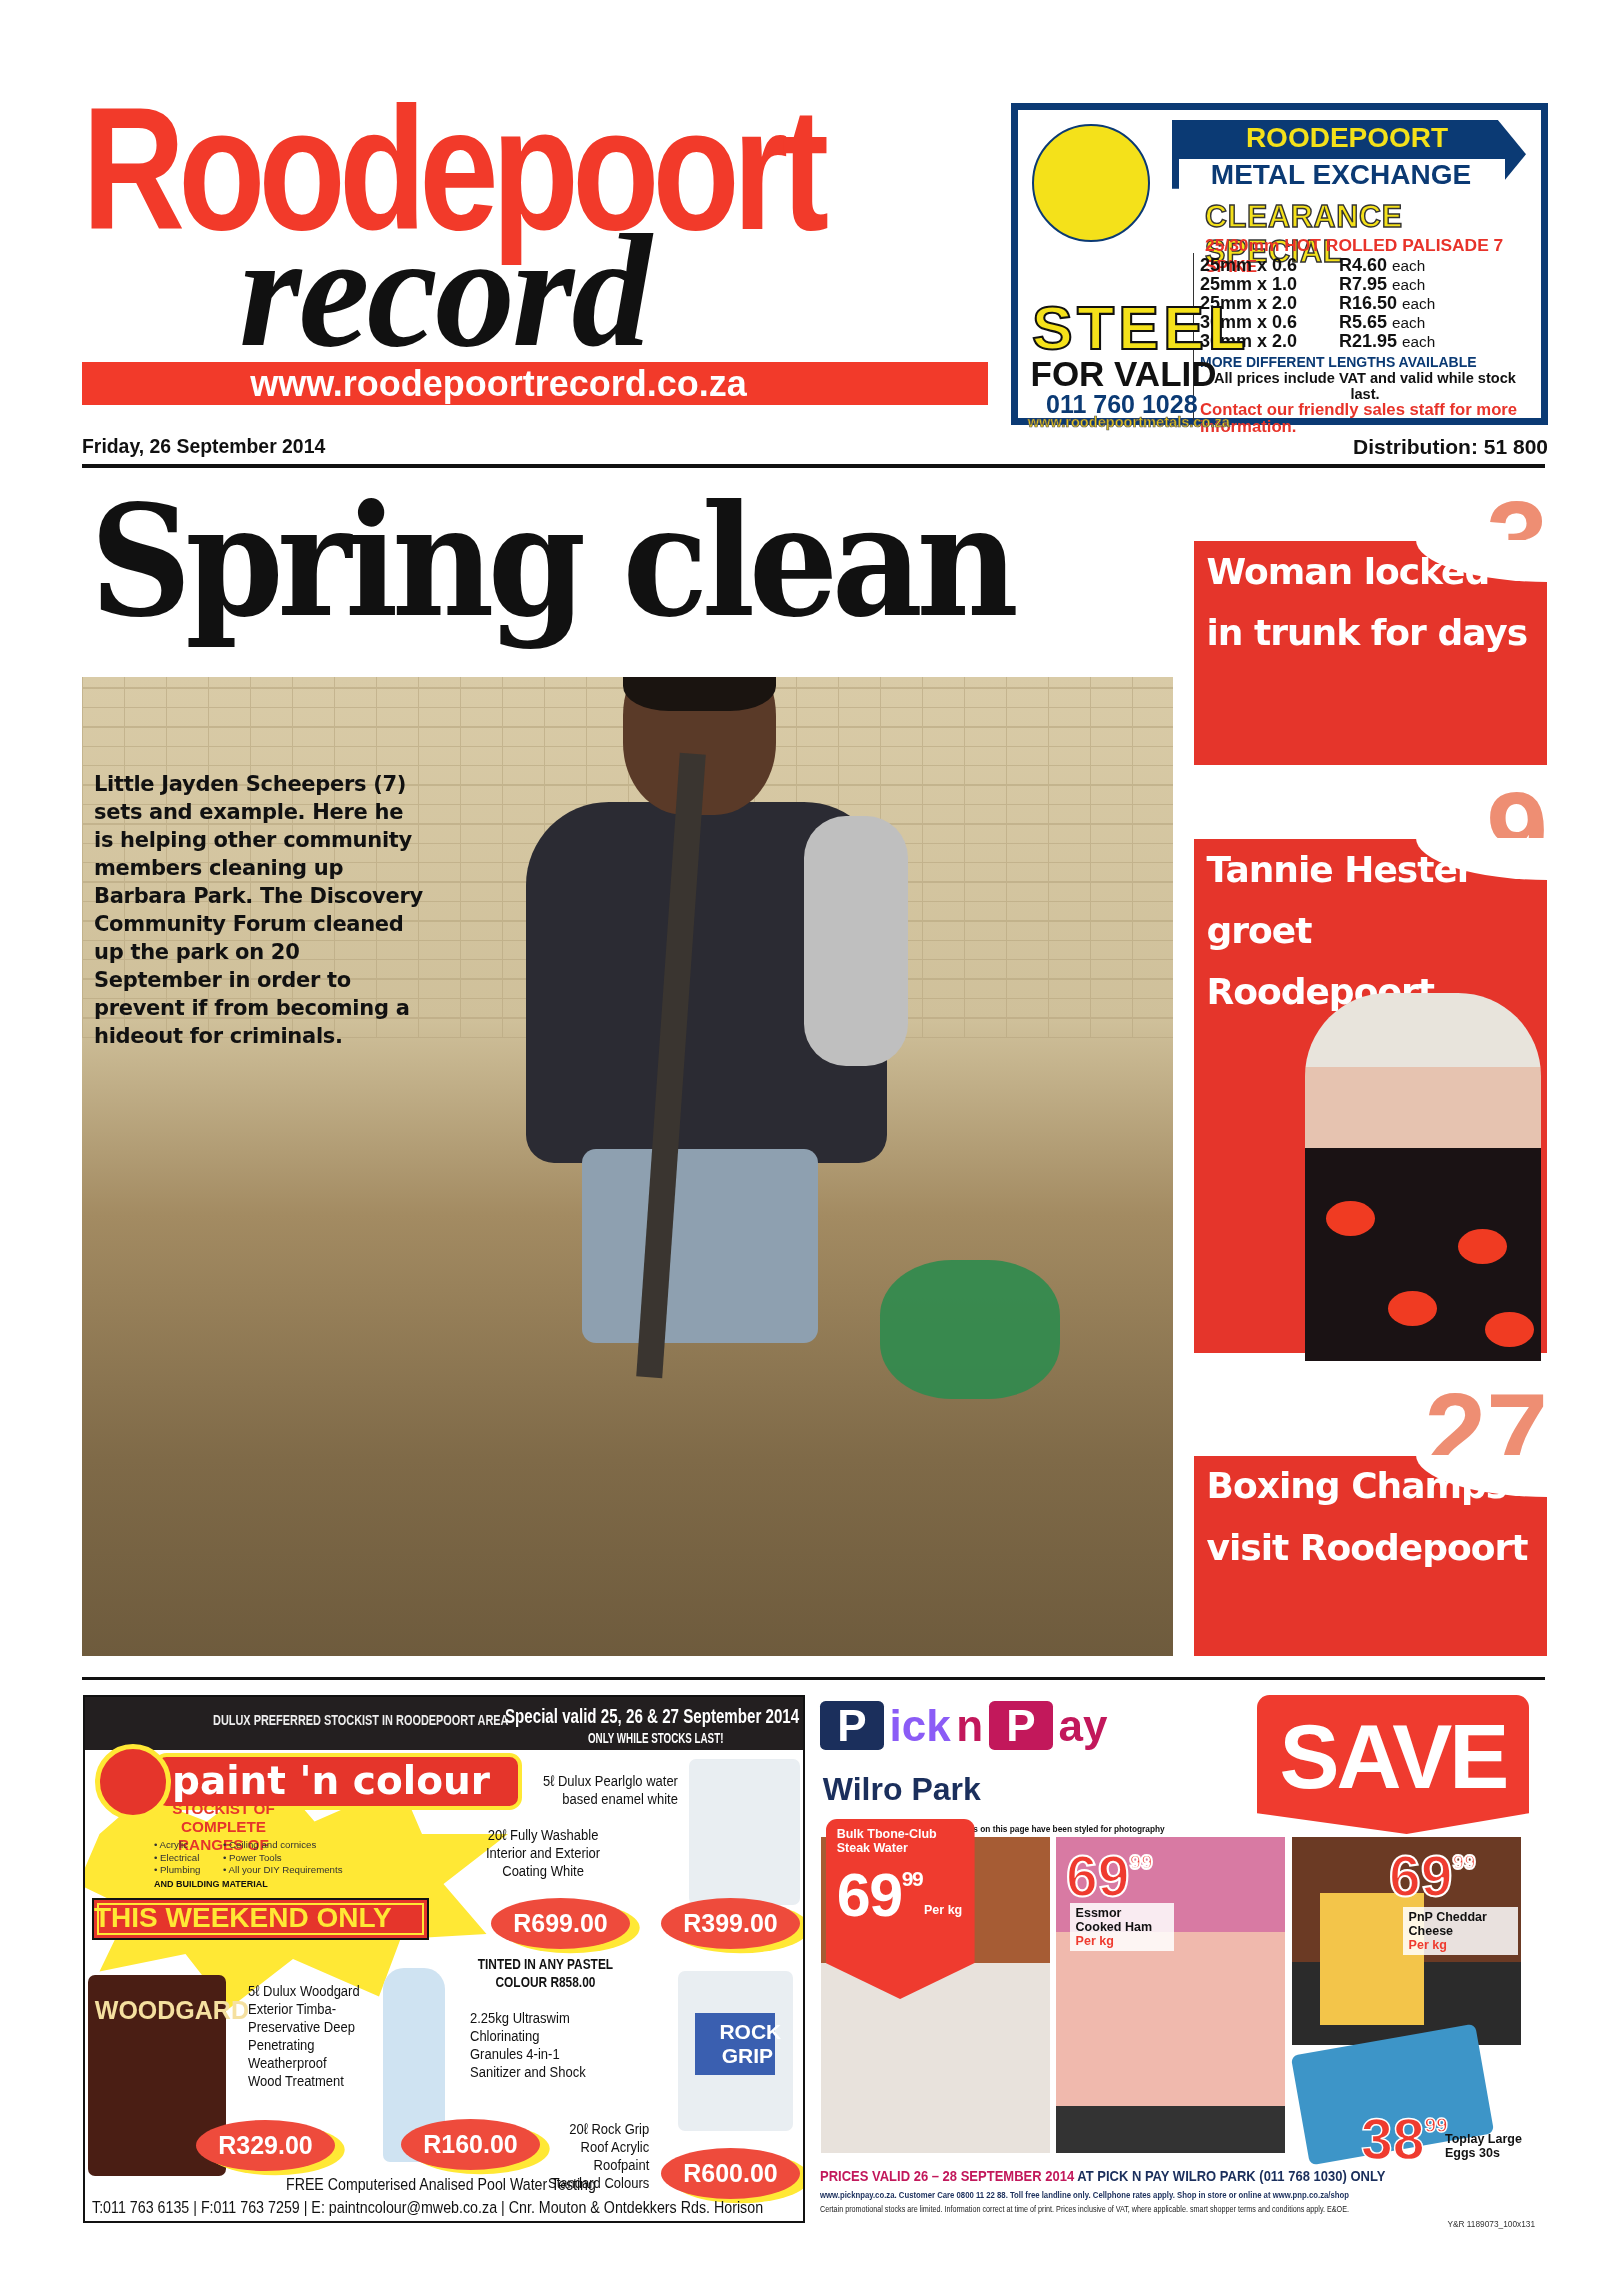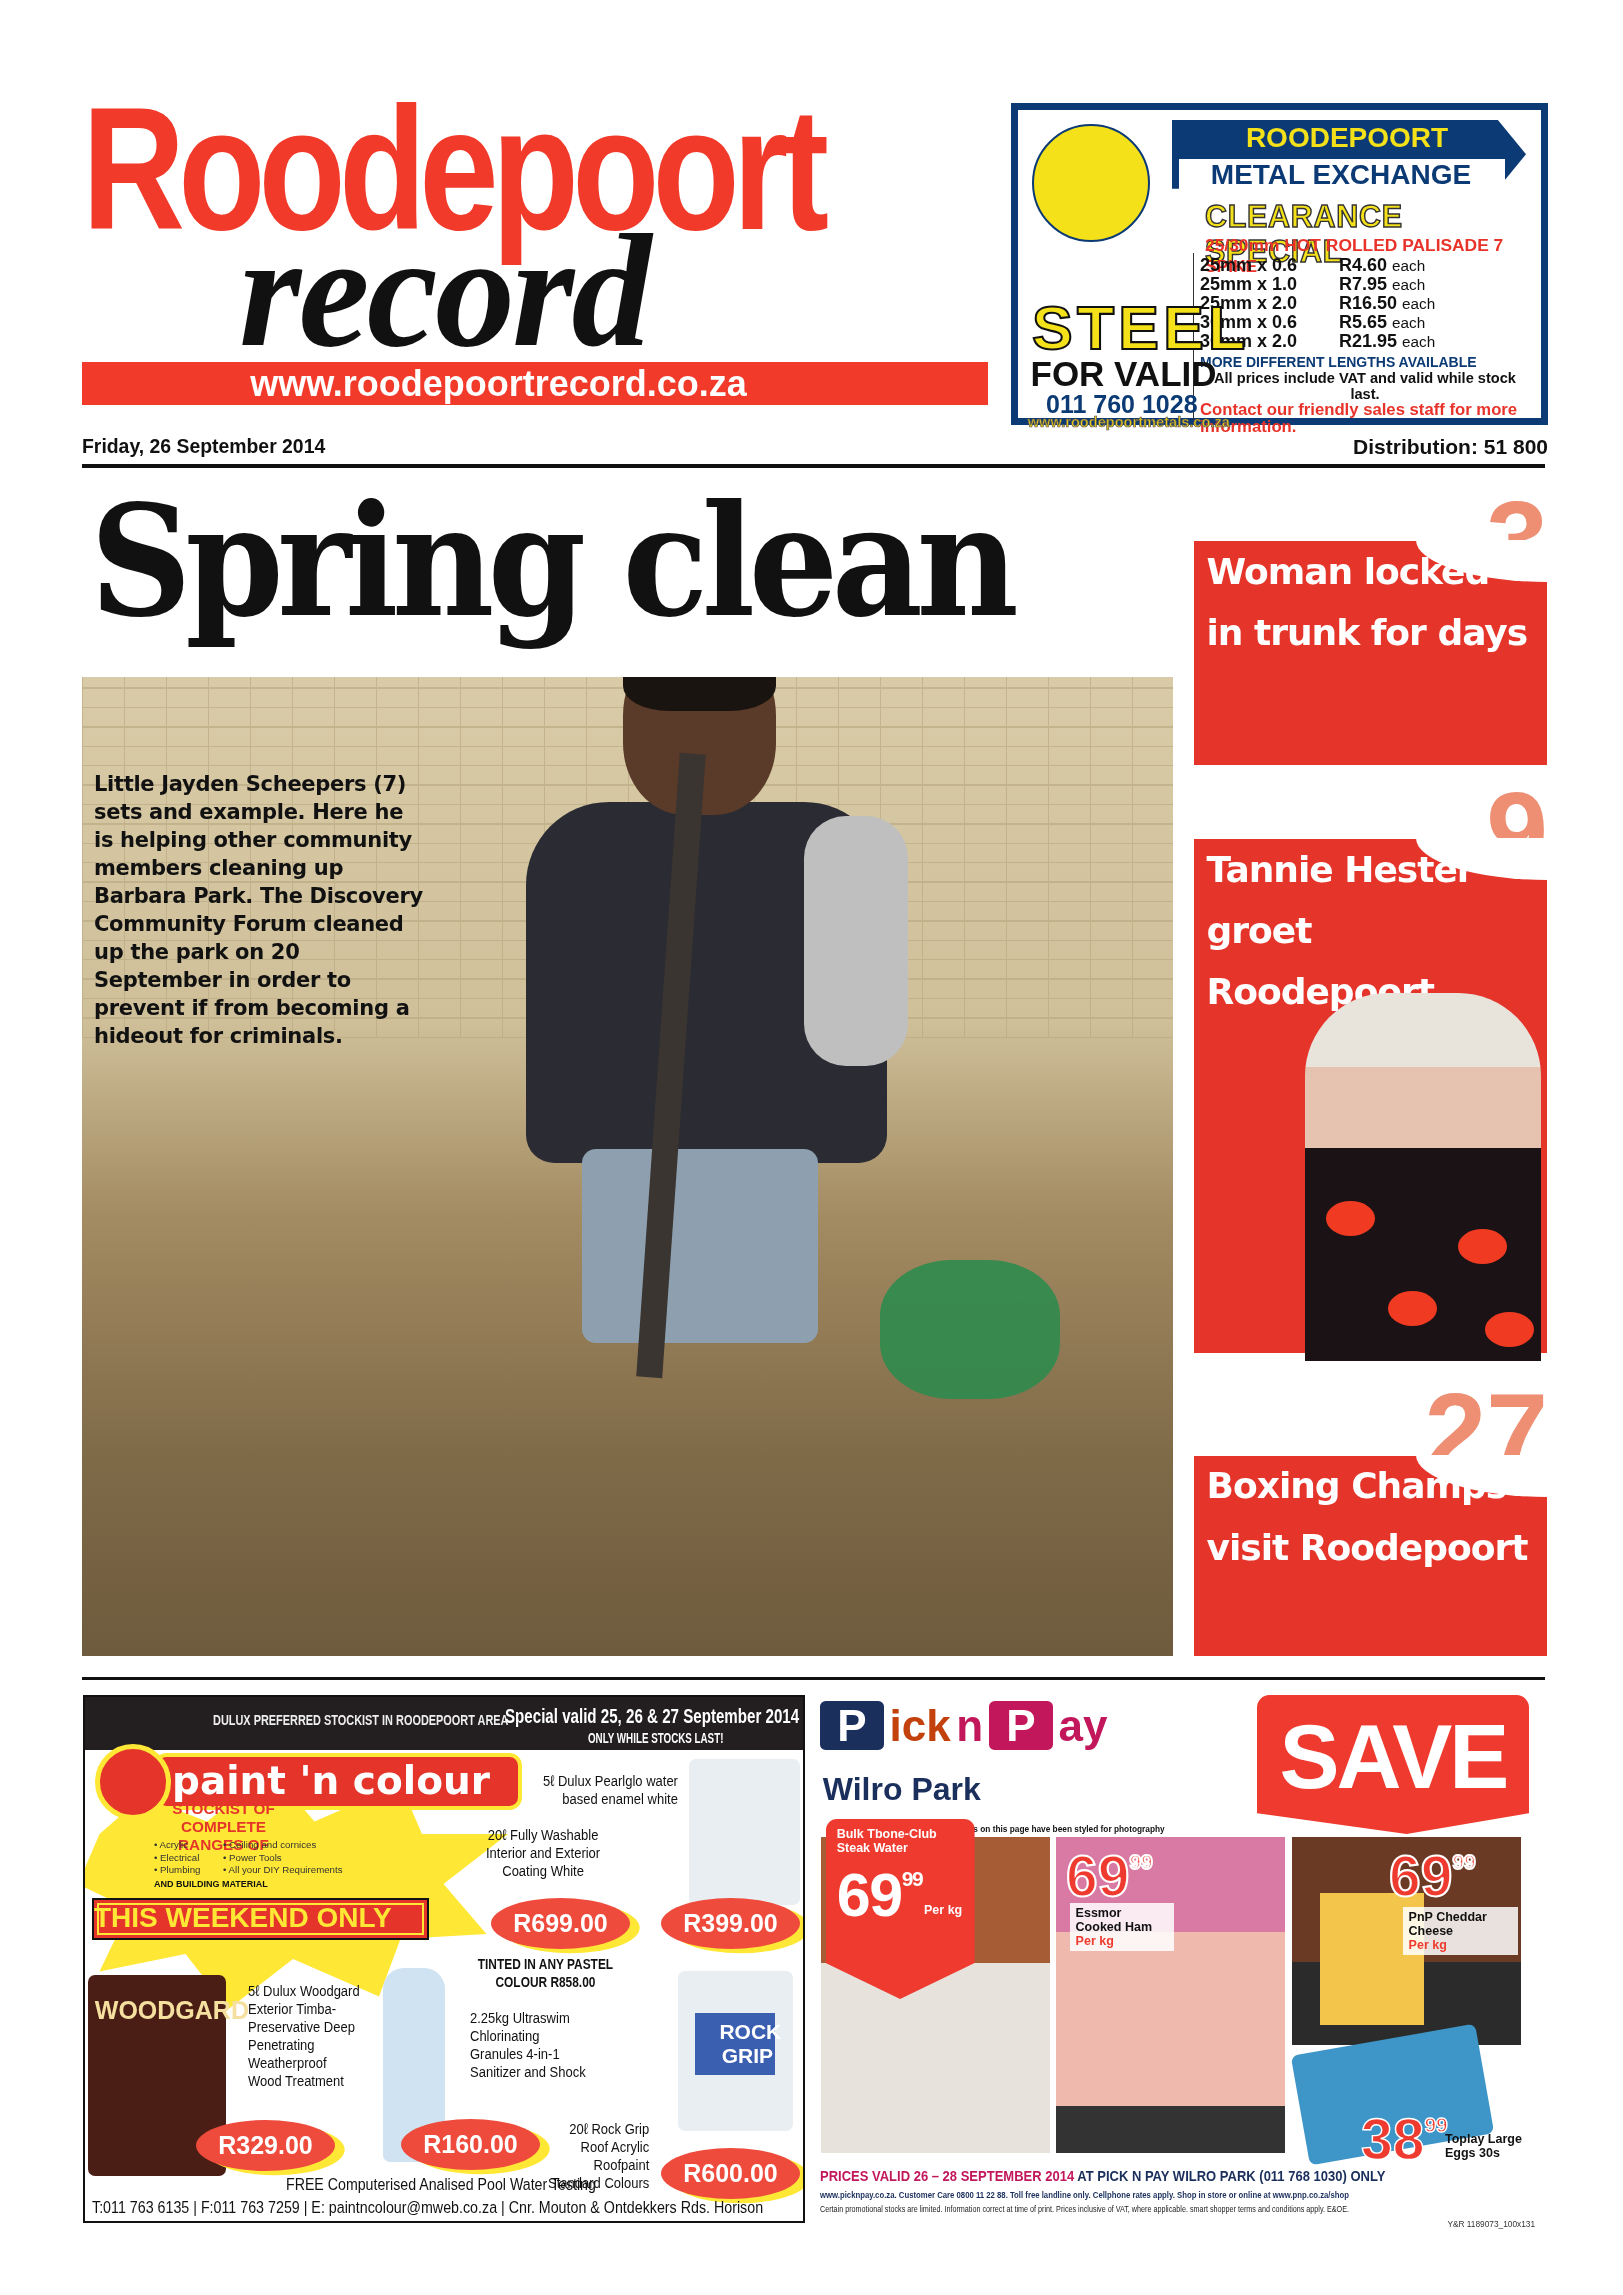--- a/index.html
+++ b/index.html
@@ -248,21 +248,21 @@
   <div class="abs txt" style="left:458px;top:423px;width:125px;text-align:right;">20ℓ Rock Grip Roof Acrylic Roofpaint Standard Colours</div>
   <div class="abs price-oval" style="left:576px;top:451px;">R600.00</div>
 
   <div class="abs footer1">FREE Computerised Analised Pool Water Testing</div>
   <div class="abs footer2">T:011 763 6135 | F:011 763 7259 | E: paintncolour@mweb.co.za | Cnr. Mouton &amp; Ontdekkers Rds. Horison</div>
 </div>
 
 <div class="abs pnp">
   <div class="abs logo">
     <span class="box" style="background:#1b2f5c">P</span>
-    <span class="word" style="color:#c2410c">ick</span>
+    <span class="word" style="color:#8b5cf6">ick</span>
     <span class="word" style="color:#c2185b">n</span>
     <span class="box" style="background:#c2185b">P</span>
     <span class="word" style="color:#c2185b">ay</span>
   </div>
   <div class="abs store">Wilro Park</div>
   <div class="abs save">SAVE</div>
   <div class="abs styled">Selected products on this page have been styled for photography</div>
 
   <div class="abs panel steak"></div>
   <div class="abs steak-tag"></div>

